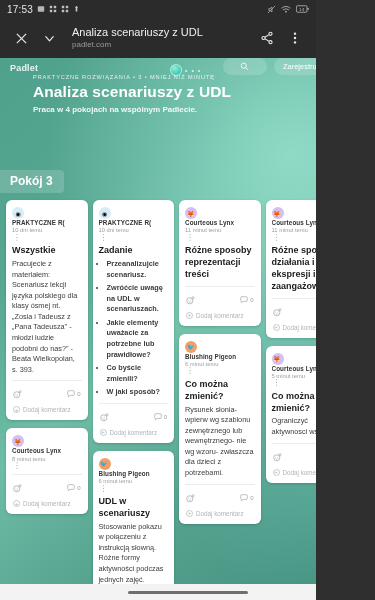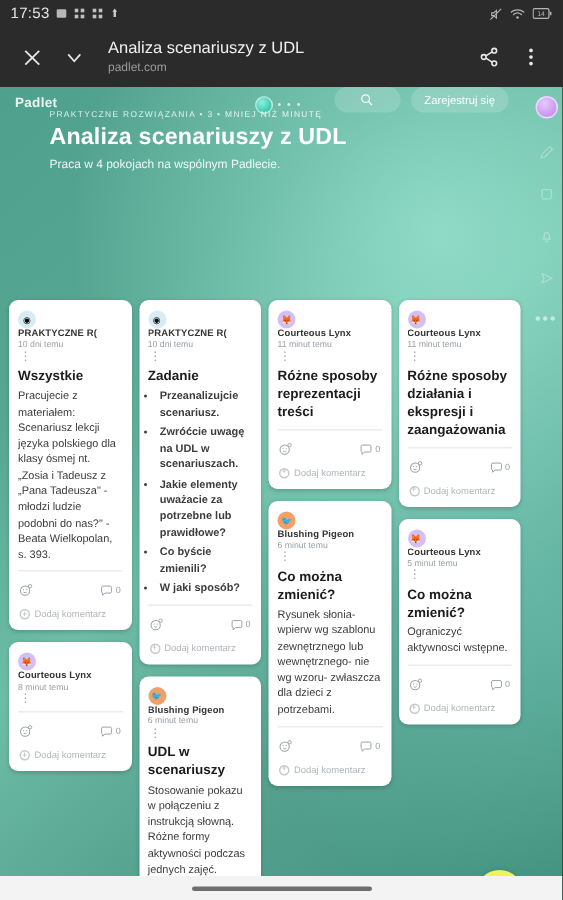--- a/index.html
+++ b/index.html
@@ -2,21 +2,21 @@
 <html><head>
 <meta charset="utf-8">
 <style>
   * { box-sizing: border-box; margin: 0; padding: 0; }
   html, body {
     width: 375px; height: 600px;
     font-family: "Liberation Sans", sans-serif;
     overflow: hidden;
     background: #2f2f2f;
   }
-  .phone { position: relative; width: 375px; height: 600px; overflow: hidden; }
+  .phone { position: relative; width: 316px; height: 600px; overflow: hidden; }
 
   
   .statusbar {
     height: 18px; background: #2b2b2b; color: #e6e6e6;
     display: flex; align-items: center; justify-content: space-between;
     padding: 0 7px; font-size: 9.5px;
   }
   .sb-left { display: flex; align-items: center; gap: 4px; }
   .sb-right { display: flex; align-items: center; gap: 5px; }
   .sb-time { font-size: 10px; letter-spacing: .2px; }
@@ -57,21 +57,21 @@
 
   .board-head { position: absolute; left: 0; right: 0; top: 16px; padding: 0 30px 0 33px; }
   .eyebrow {
     font-size: 5.6px; letter-spacing: .9px; color: rgba(255,255,255,.82);
     text-transform: uppercase; line-height: 1.3; white-space: nowrap;
   }
   .board-title {
     font-size: 15.5px; font-weight: 700; color: #ffffff;
     line-height: 1.35; margin-top: 1px; letter-spacing: .1px;
   }
-  .board-sub { font-size: 8px; color: rgba(255,255,255,.9); margin-top: 2px; }
+  .board-sub { font-size: 8px; color: rgba(255,255,255,.9); margin-top: 2px; font-weight: bold; }
 
   .head-actions {
     position: absolute; right: 36px; top: 0; display: flex;
     align-items: flex-start; gap: 7px;
   }
   .pill-search {
     width: 44px; height: 17px; border-radius: 9px;
     background: rgba(255,255,255,.16); display: flex;
     align-items: center; justify-content: center; cursor: pointer;
   }
@@ -291,20 +291,21 @@
       </div>
       <div class="pill-signup">Zarejestruj się</div>
     </div>
 
     <div class="board-head">
       <div class="eyebrow">PRAKTYCZNE ROZWIĄZANIA • 3 • mniej niż minutę</div>
       <div class="board-title">Analiza scenariuszy z UDL</div>
       <div class="board-sub">Praca w 4 pokojach na wspólnym Padlecie.</div>
     </div>
 
+    <div class="section-chip">Pokój 3</div>
 
     <div class="rail">
       <div class="rail-avatar"></div>
       <svg class="rail-ico" width="11" height="11" viewBox="0 0 14 14">
           <path d="M9.5 2.2l2.3 2.3-6.6 6.6-3 .7.7-3z" fill="none" stroke="#fff" stroke-width="1.1" stroke-linejoin="round"></path>
         </svg>
       <svg class="rail-ico" width="11" height="11" viewBox="0 0 14 14">
           <rect x="3" y="3" width="8" height="8" rx="1" fill="none" stroke="#fff" stroke-width="1.1"></rect>
         </svg>
       <svg class="rail-ico" width="11" height="11" viewBox="0 0 14 14">

